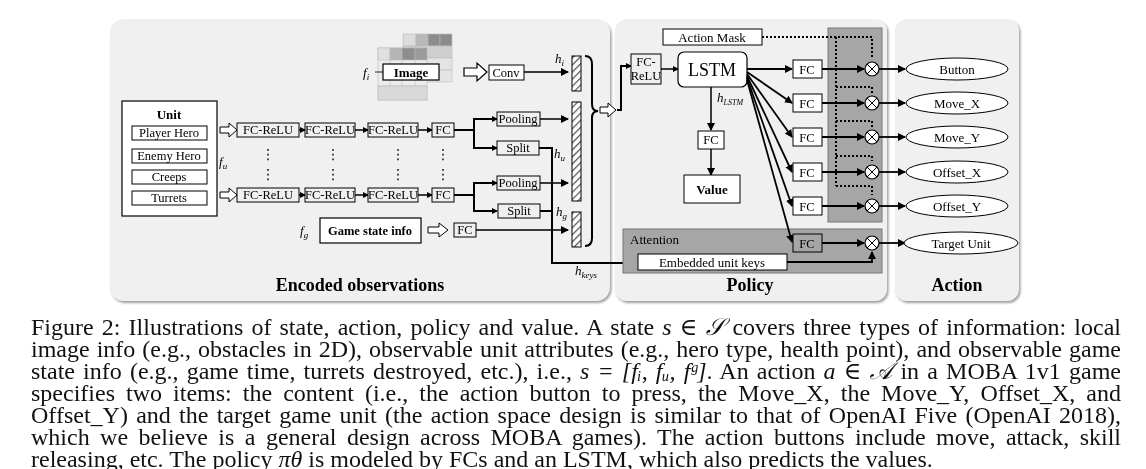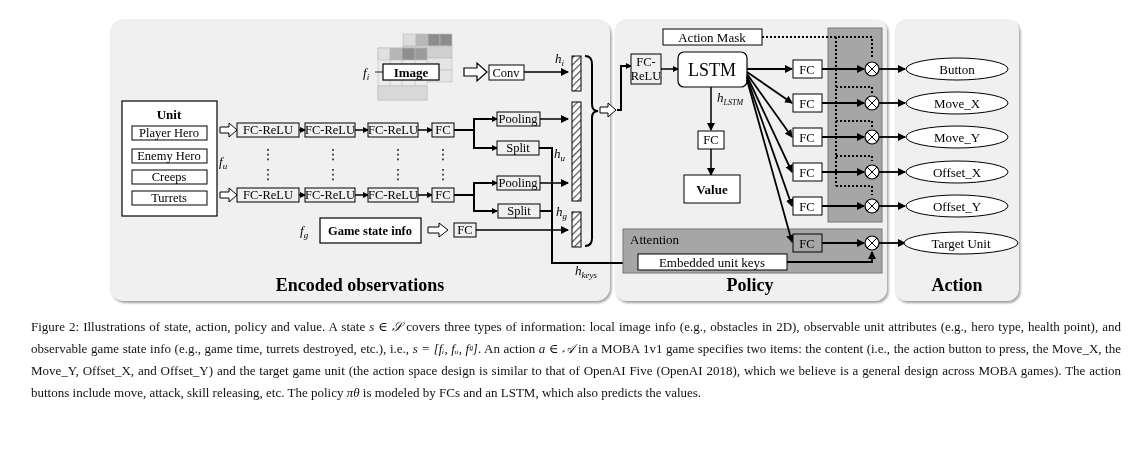--- a/index.html
+++ b/index.html
@@ -6,21 +6,21 @@
   body { width:1146px; height:469px; position:relative; overflow:hidden;
          font-family:"Liberation Serif", "DejaVu Serif", serif; color:#000; }
   #fig { position:absolute; left:0; top:0; }
   svg text { font-family:"Liberation Serif", "DejaVu Serif", serif; }
   .lbl { font-size:13px; }
   .lbl-sm { font-size:12.5px; }
   .bold { font-weight:bold; }
   .it { font-style:italic; }
   .panel-title { font-size:18px; font-weight:bold; }
   #caption { position:absolute; left:31px; top:316px; width:1090px;
-             font-size:13px; line-height:22px; text-align:justify; color:#111; }
+             font-size:24px; line-height:22px; text-align:justify; color:#111; }
   #caption span.m { font-style:italic; }
 </style>
 </head>
 <body>
 
 <svg id="fig" width="1146" height="315" viewBox="0 0 1146 315" xmlns="http://www.w3.org/2000/svg">
   <defs>
     <marker id="ah" markerWidth="8" markerHeight="8" refX="7" refY="4" orient="auto" markerUnits="userSpaceOnUse">
       <path d="M0,0 L8,4 L0,8 z" fill="#000"></path>
     </marker>

